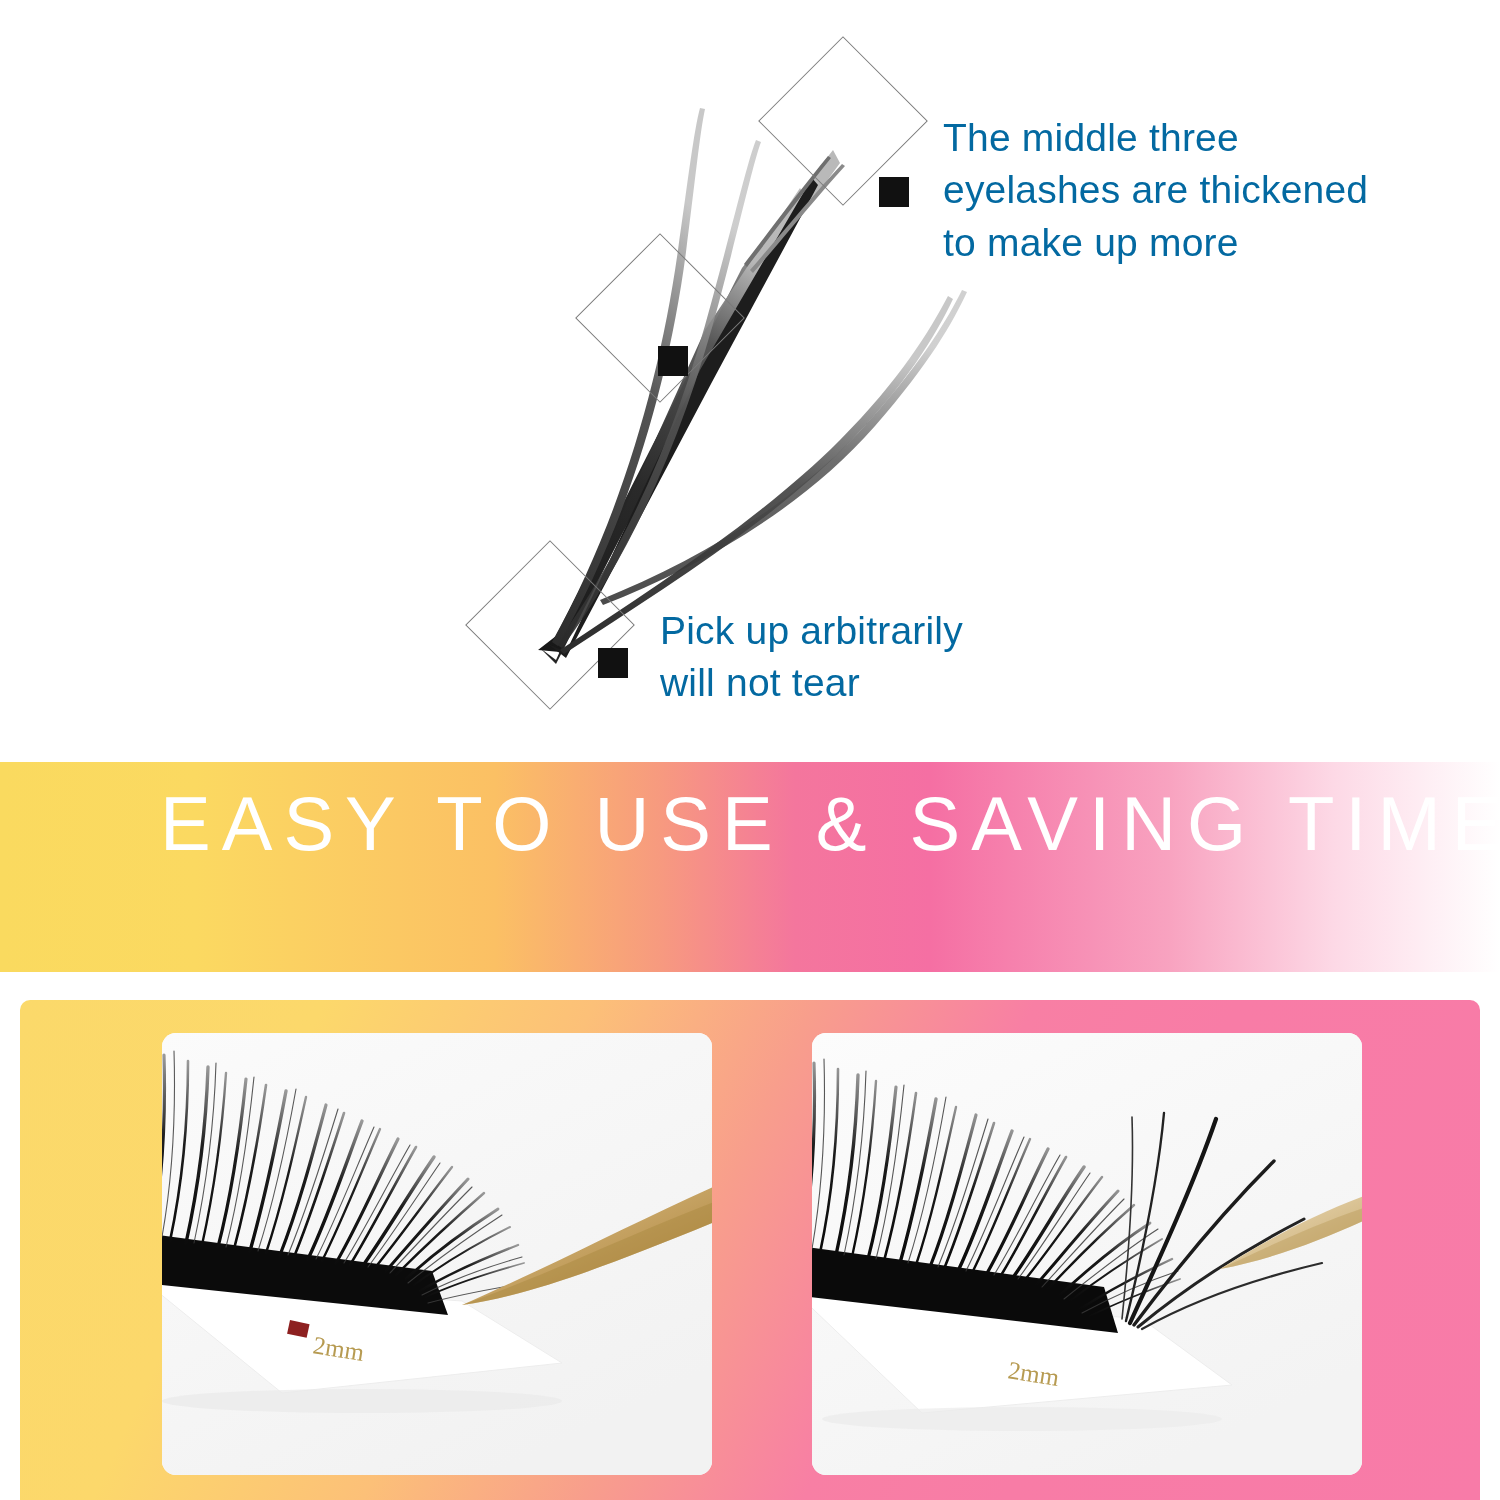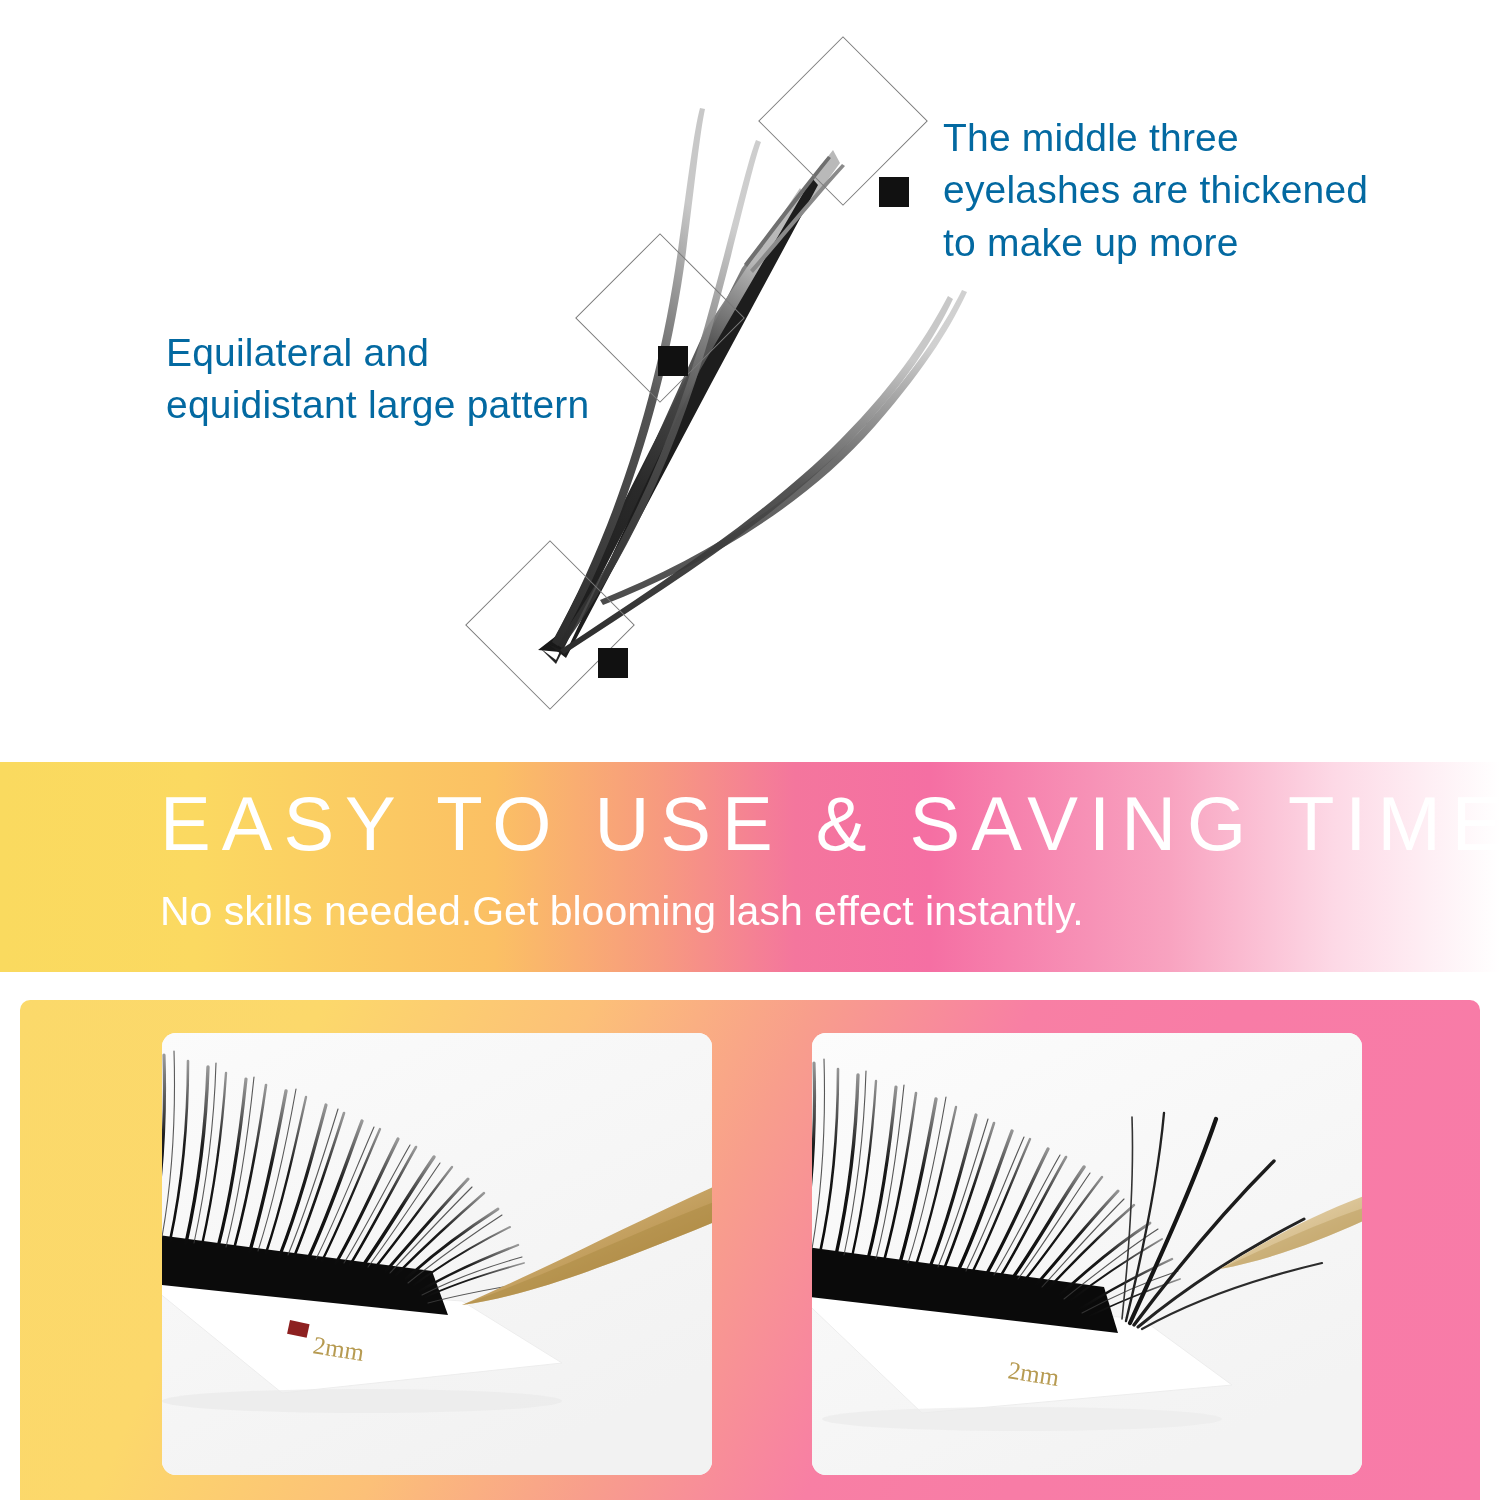--- a/index.html
+++ b/index.html
@@ -191,28 +191,27 @@
 
   <div class="diamond-wrap" id="dia-3">
     <div class="diamond"></div>
     <div class="diamond-dot"></div>
   </div>
 
   <div class="annot" id="annot-middle">The middle three
 eyelashes are thickened
 to make up more</div>
 
-  <div class="annot" id="annot-equi">Equilateral and
-equidistant large pattern</div>
-
+
+  <div class="annot" id="annot-pick">Pick up arbitrarily
+will not tear</div>
 </div>
 
 <div id="headline-band">
   <div id="headline-title">EASY TO USE &amp; SAVING TIME</div>
-  <div id="headline-sub">No skills needed.Get blooming lash effect instantly.</div>
 </div>
 
 <div id="bottom-panel">
 
   <div class="photo-card" id="photo-card-left">
     <svg class="photo-svg" viewBox="0 0 550 442" preserveAspectRatio="xMidYMid slice">
       <defs>
         <linearGradient id="lBg" x1="0" y1="0" x2="0.6" y2="1">
           <stop offset="0%" stop-color="#fbfbfb"></stop>
           <stop offset="100%" stop-color="#f2f2f2"></stop>

